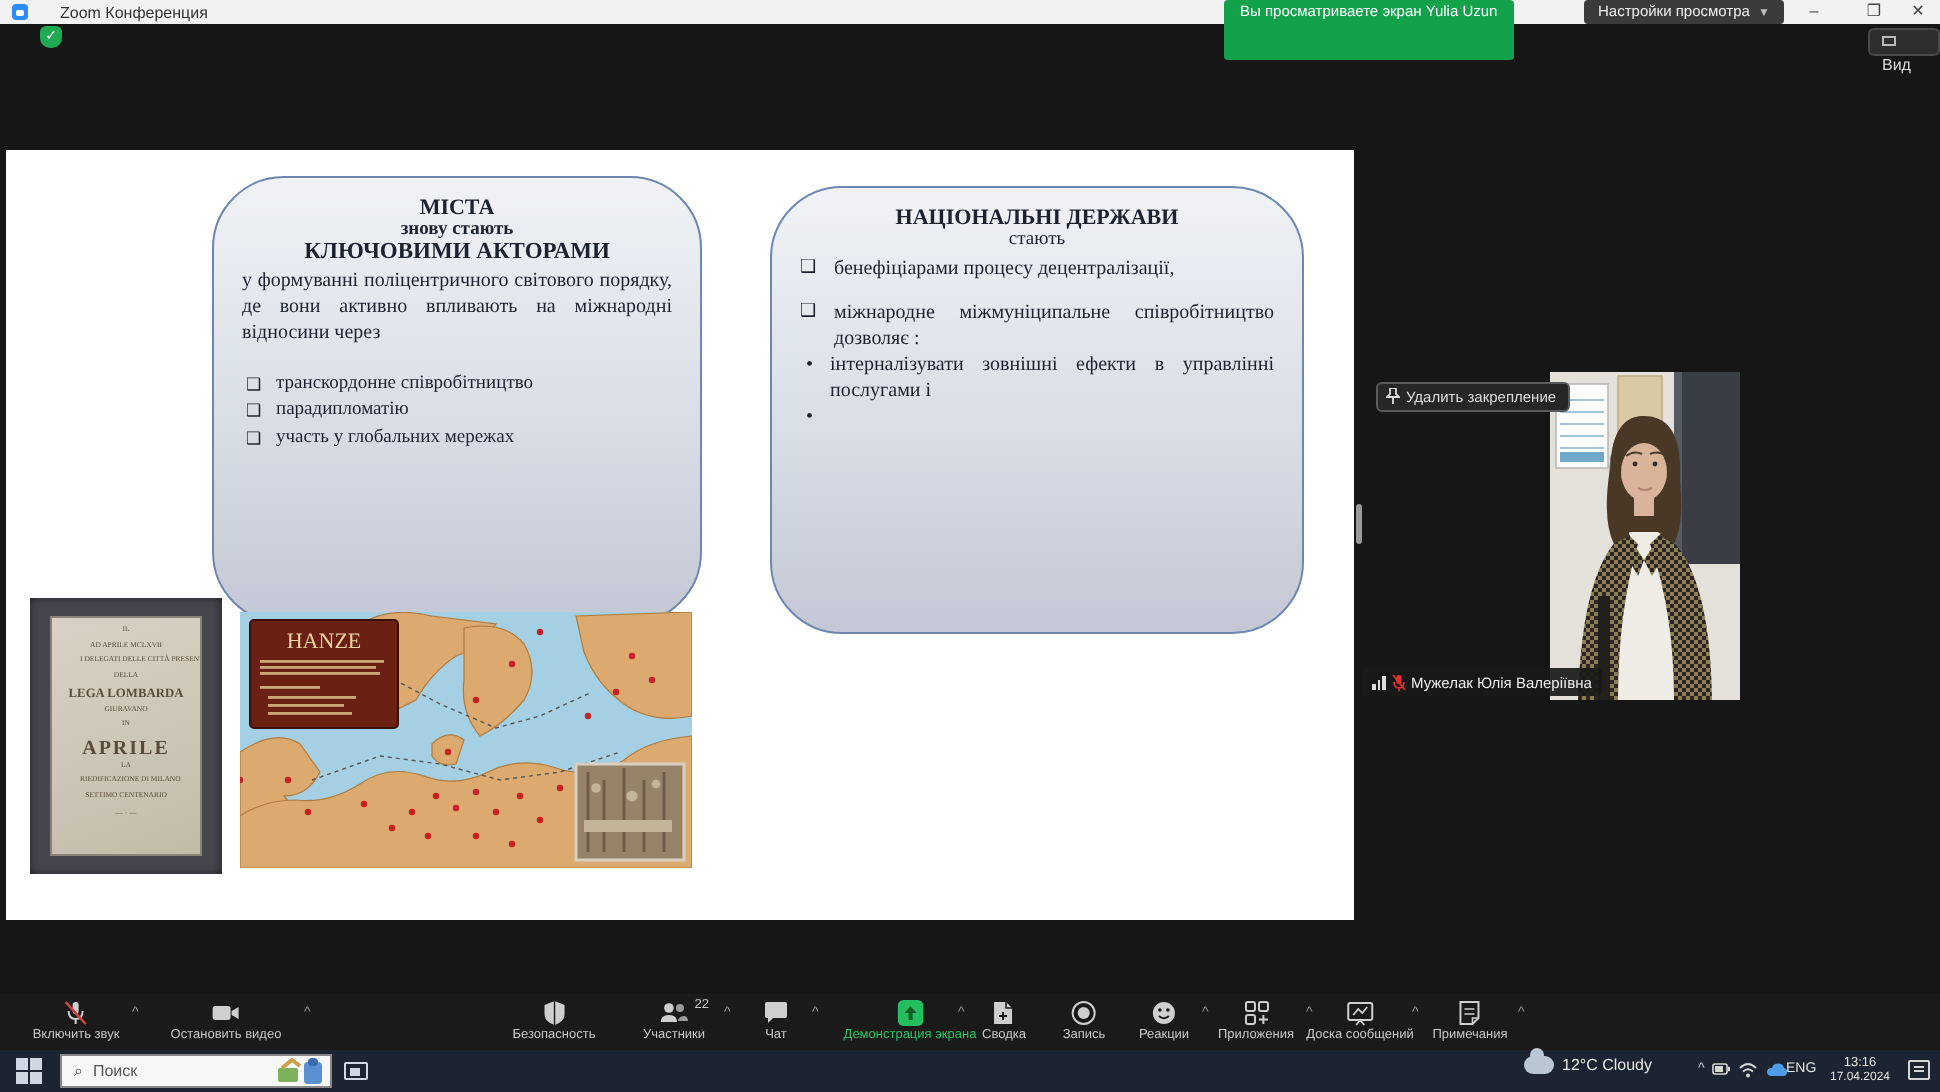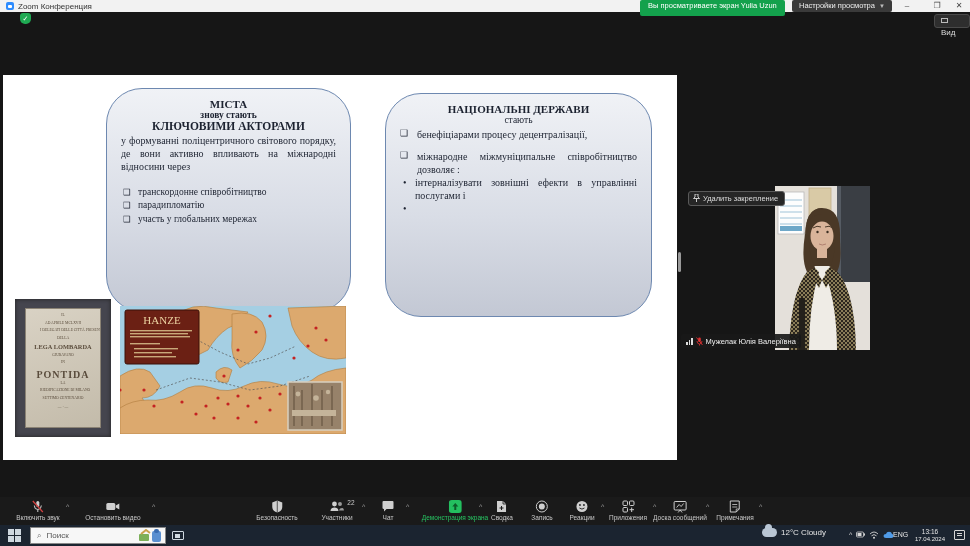--- a/index.html
+++ b/index.html
@@ -2,29 +2,29 @@
 <html><head>
 <meta charset="utf-8">
 <style>
   * { margin:0; padding:0; box-sizing:border-box; }
   html,body { width:970px; height:546px; background:#000; overflow:hidden;
               font-family:"Liberation Sans", sans-serif; }
   #root { position:relative; width:970px; height:546px; background:#161616; }
 
   
   .titlebar { position:absolute; left:0; top:0; width:970px; height:12px;
-              background:#f2f2f2; display:flex; align-items:center; z-index:30; }
+              background:#f2f2f2; display:flex; align-items:center; z-index:30;gap:12px; }
   .zoom-app-icon { width:8px; height:8px; border-radius:2px; background:#2d8cff;
                    margin:0 4px 0 6px; position:relative; }
   .zoom-app-icon::after{ content:""; position:absolute; left:2px; top:2.5px; width:4px; height:3px;
                    background:#fff; border-radius:1px; }
   .app-title { font-size:8px; color:#333; }
-  .viewing-banner { position:absolute; left:612px; top:0; height:16px; line-height:12px;
+  .viewing-banner { position:absolute; left:612px; top:0; height:30px; line-height:12px;
                     padding:0 8px; background:#13a14c; color:#fff; font-size:7.5px;
-                    border-radius:2px; white-space:nowrap;margin-left:28px; }
+                    border-radius:2px; white-space:nowrap; }
   .view-options { position:absolute; left:792px; top:0; height:12px; line-height:12px;
                   padding:0 7px; background:#3a3a3a; color:#eee; font-size:7.5px;
                   border-radius:2px; white-space:nowrap; }
   .view-options .caret { font-size:6px; color:#bbb; margin-left:4px; }
   .win-btn { position:absolute; top:0; width:22px; height:12px; text-align:center;
              line-height:11px; font-size:8px; color:#444; }
 
   
   .shield-badge { position:absolute; left:20px; top:13px; width:11px; height:11px;
                   background:#1faa53; border-radius:3px 3px 5px 5px; color:#fff;
@@ -173,21 +173,21 @@
 
     <div class="plaque">
       <div class="tablet">
         <div class="tl">IL</div>
         <div class="tl">AD APRILE MCLXVII</div>
         <div class="tl">I DELEGATI DELLE CITTÀ PRESENTI</div>
         <div class="tl">DELLA</div>
         <div class="tlB">LEGA LOMBARDA</div>
         <div class="tl">GIURAVANO</div>
         <div class="tl">IN</div>
-        <div class="tlP">PONTIDA</div>
+        <div class="tlP">APRILE</div>
         <div class="tl">LA</div>
         <div class="tl">RIEDIFICAZIONE DI MILANO</div>
         <div class="tl">SETTIMO CENTENARIO</div>
         <div class="tl" style="margin-top:2px;">— · —</div>
       </div>
     </div>
 
     <div class="map">
       <svg width="226" height="128" viewBox="0 0 226 128">
         <rect width="226" height="128" fill="#a5cfe3"></rect>

